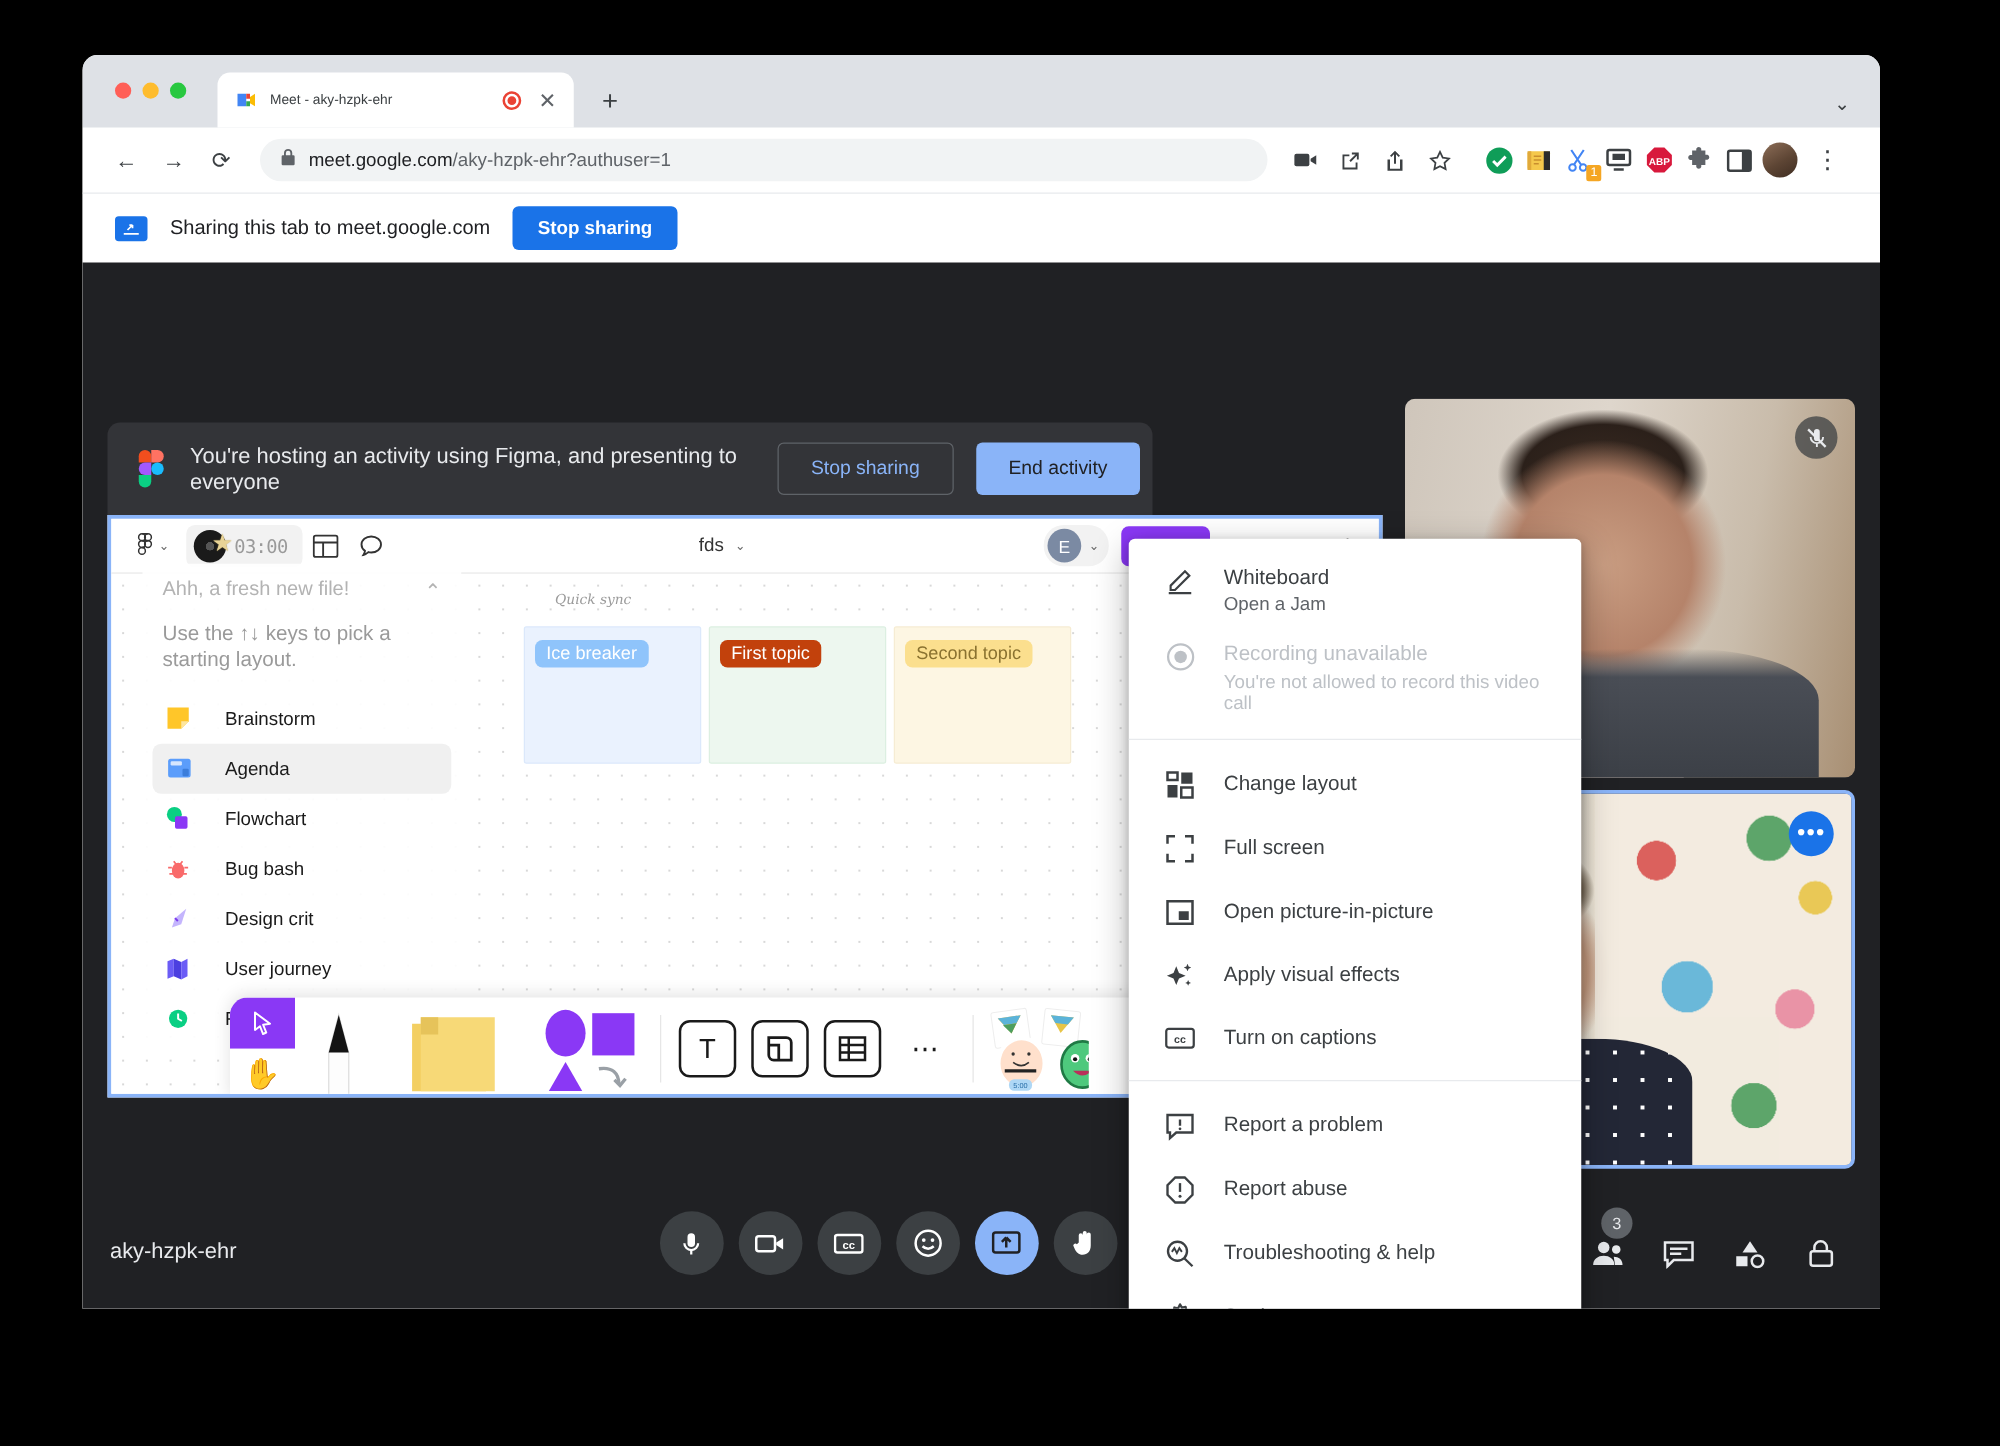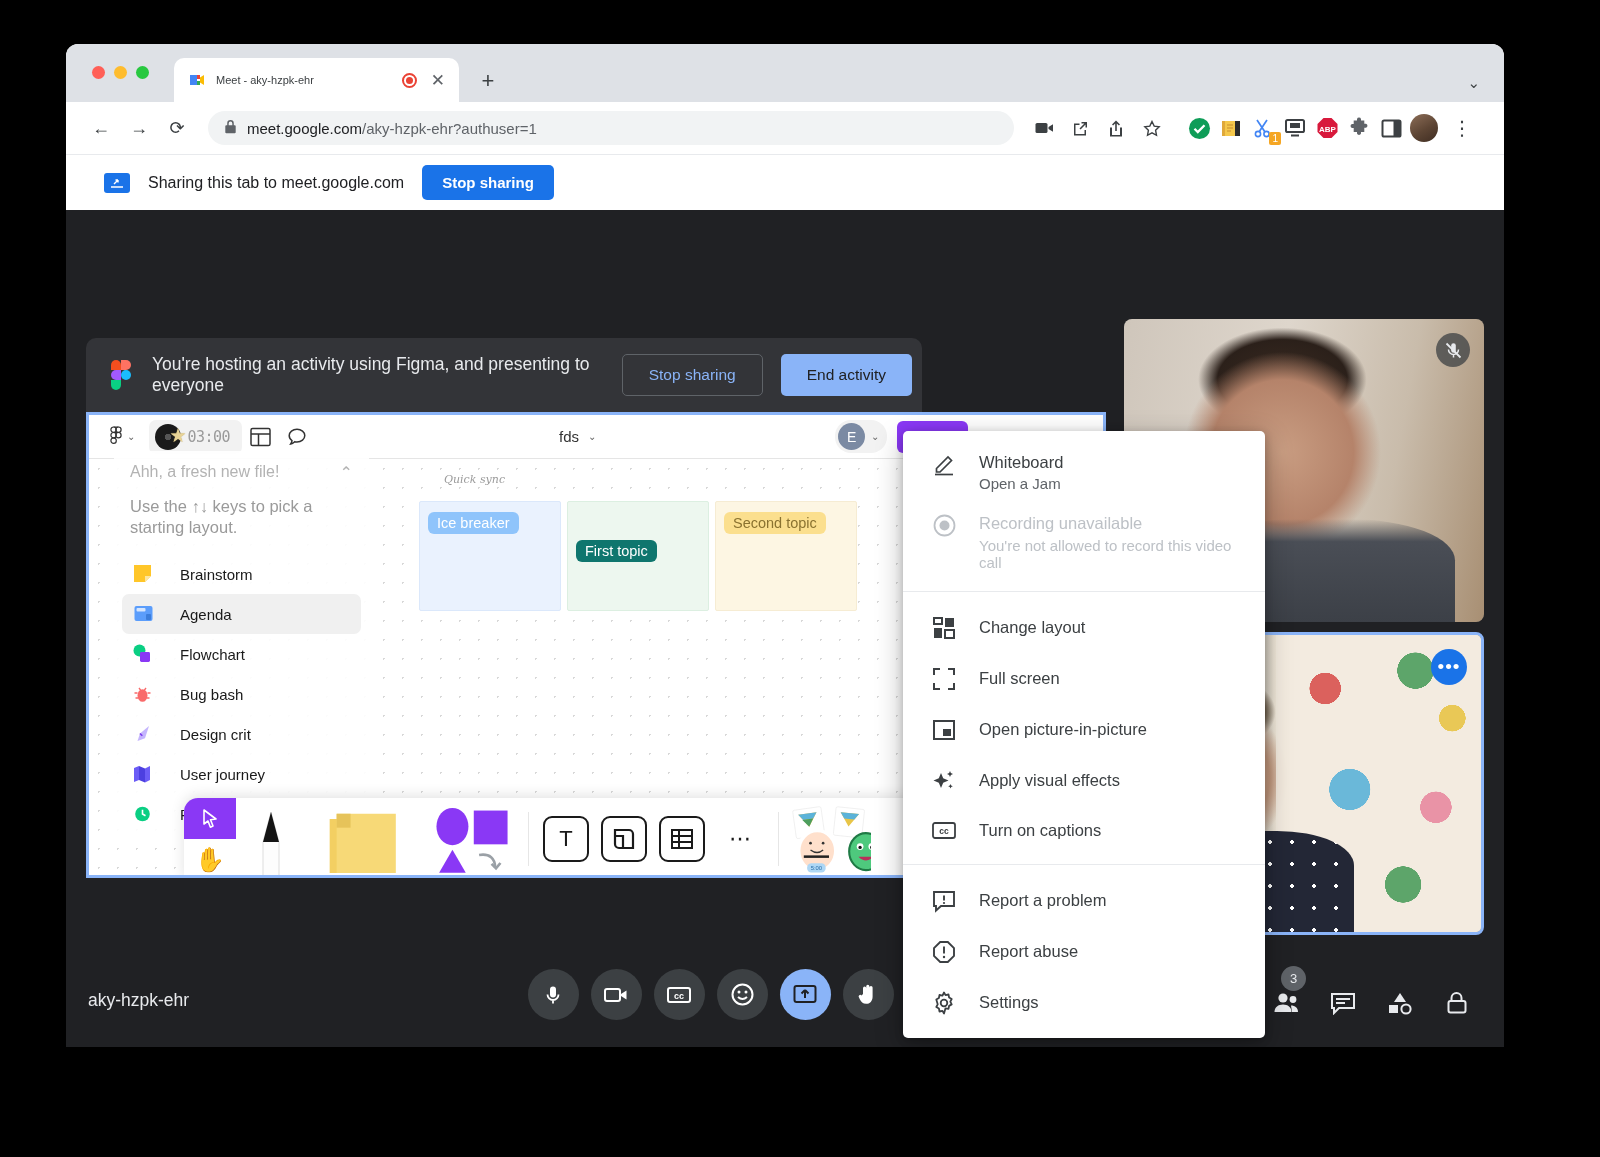--- a/index.html
+++ b/index.html
@@ -99,21 +99,21 @@
     width: 28px; height: 28px; border-radius: 50%;
     background: linear-gradient(150deg,#8d6e58 0%,#5d4534 55%,#3f2d22 100%);
   }
   .kebab { font-size: 20px; color: #3c4043; line-height: 1; margin-left: 6px; padding: 0 4px; letter-spacing: 0; }
 
   
   .sharebar {
     height: 56px; background: #fff;
     border-top: 1px solid #e8eaed;
     display: flex; align-items: center;
-    padding-left: 38px; gap: 18px;
+    padding-left: 26px; gap: 18px;
   }
   .sharebar-icon {
     width: 26px; height: 20px; background: #1a73e8;
     border-radius: 3px; display: flex; align-items: center; justify-content: center;
     color: #fff; font-size: 13px;
   }
   .sharebar-text { font-size: 16px; color: #202124; }
   .stop-sharing-btn {
     background: #1a73e8; color: #fff;
     font-size: 15px; font-weight: bold;
@@ -238,21 +238,21 @@
     border-radius: 2px;
   }
   .topic-label {
     position: absolute; left: 8px; top: 10px;
     padding: 3px 9px; border-radius: 6px;
     font-size: 14.5px; white-space: nowrap;
   }
   .tc1 { left: 330px; background: #eaf2fe; border: 1px solid #dbe8fb; }
   .tl1 { background: #8fc4fb; color: #fff; }
   .tc2 { left: 478px; background: #edf7ef; border: 1px solid #dcefe1; }
-  .tl2 { background: #0f766e; color: #fff; margin-top: 28px; }
+  .tl2 { background: #c2410c; color: #fff; }
   .tc3 { left: 626px; background: #fdf6e3; border: 1px solid #f6ecd3; }
   .tl3 { background: #fbdf8e; color: #8a7230; }
 
   
   .tool-dock {
     position: absolute; left: 95px; bottom: -2px;
     width: 746px; height: 82px;
     background: #fff; border-radius: 14px 14px 0 0;
     box-shadow: 0 -2px 14px rgba(0,0,0,.12);
     display: flex; align-items: stretch;
@@ -997,20 +997,30 @@
         <span class="dd-ico">
           <svg width="24" height="24" viewBox="0 0 24 24">
               <path d="M8.2 2h7.6L22 8.2v7.6L15.8 22H8.2L2 15.8V8.2z" fill="none" stroke="#3c4043" stroke-width="1.9"></path>
               <path d="M12 6.5v7" stroke="#3c4043" stroke-width="1.9"></path>
               <circle cx="12" cy="17" r="1.2" fill="#3c4043"></circle>
             </svg>
         </span>
         <span class="dd-txt">Report abuse</span>
       </div>
 
+      <div class="dd-item dd-single">
+        <span class="dd-ico">
+          <svg width="24" height="24" viewBox="0 0 24 24">
+              <circle cx="10" cy="10" r="7.6" fill="none" stroke="#3c4043" stroke-width="1.9"></circle>
+              <path d="M15.4 15.6L22 22" stroke="#3c4043" stroke-width="1.9"></path>
+              <path d="M5.5 10.5l2-3 2 4 2-4 2 3" fill="none" stroke="#3c4043" stroke-width="1.5"></path>
+            </svg>
+        </span>
+        <span class="dd-txt">Troubleshooting &amp; help</span>
+      </div>
 
       <div class="dd-item dd-single">
         <span class="dd-ico">
           <svg width="24" height="24" viewBox="0 0 24 24">
               <path d="M12 1.5l1.5 2.6 3-.6.6 3 2.6 1.5-1.4 2.7 1.4 2.7-2.6 1.5-.6 3-3-.6L12 22.5l-1.5-2.6-3 .6-.6-3-2.6-1.5 1.4-2.7L4.3 8.5 6.9 7l.6-3 3 .6z" fill="none" stroke="#3c4043" stroke-width="1.8" stroke-linejoin="round"></path>
               <circle cx="12" cy="12" r="3.3" fill="none" stroke="#3c4043" stroke-width="1.8"></circle>
             </svg>
         </span>
         <span class="dd-txt">Settings</span>
       </div>

